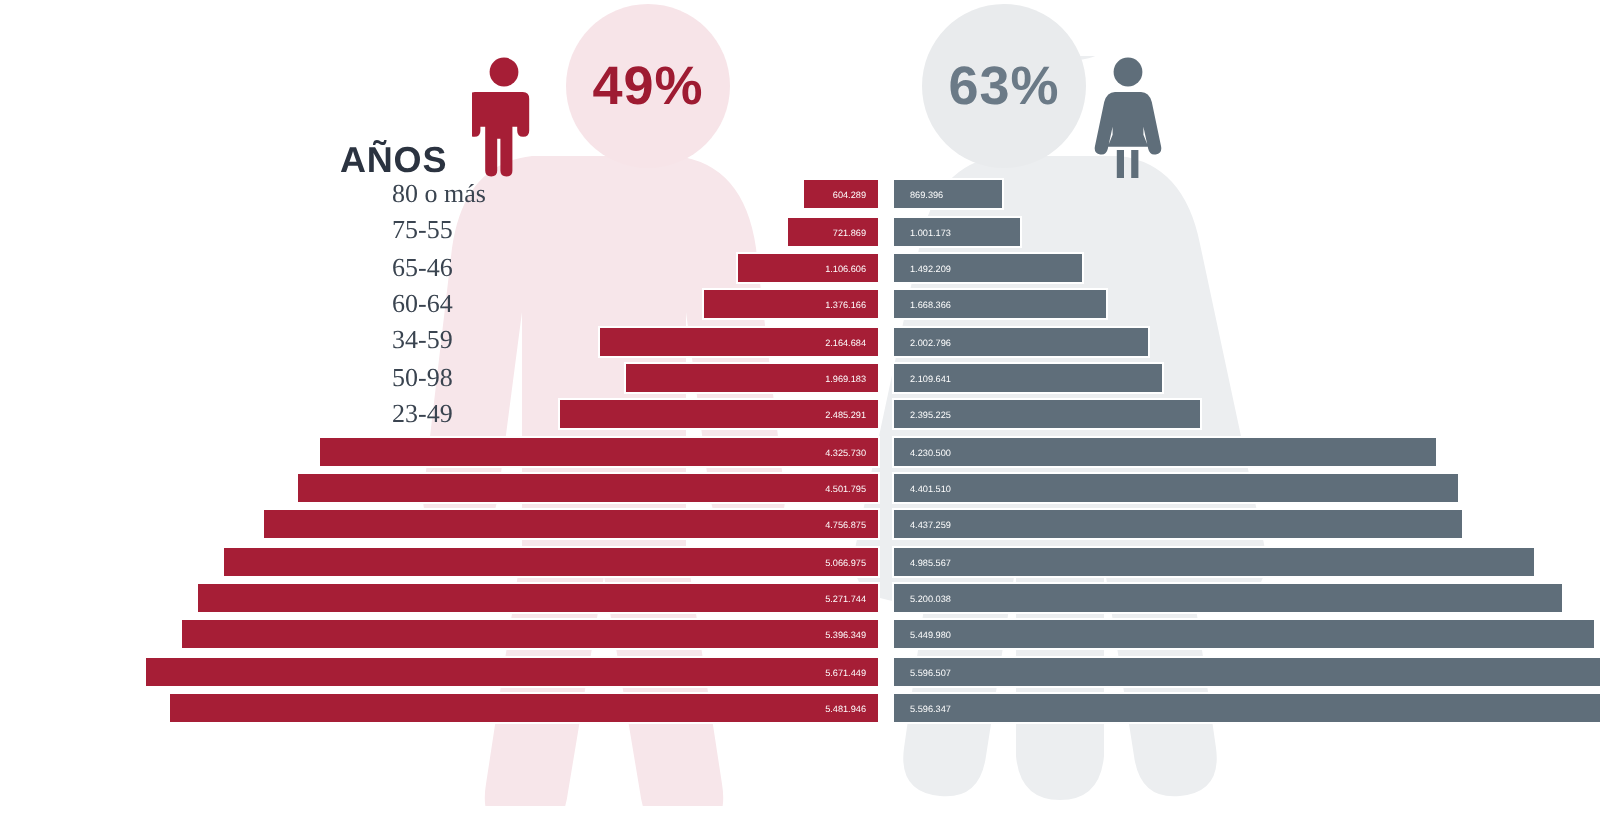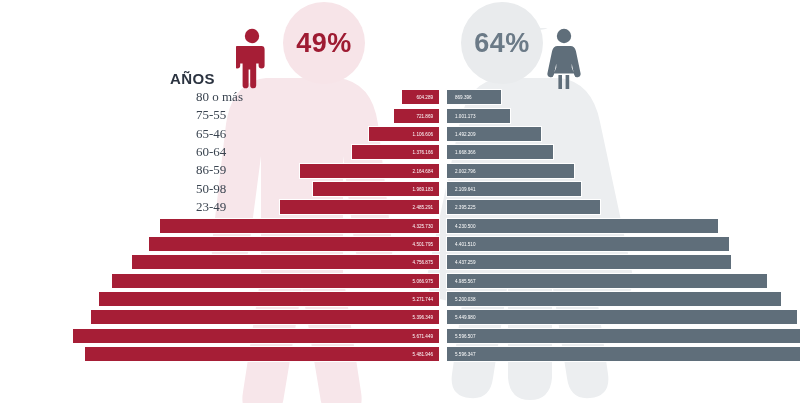--- a/index.html
+++ b/index.html
@@ -33,21 +33,21 @@
 
   
   #icon-male   { position:absolute; left:236px; top:28px; width:32px; height:62px; }
   #icon-female { position:absolute; left:547px; top:28px; width:34px; height:62px; }
 
   
   #chart { position:absolute; left:0; top:88px; width:800px; height:312px;margin-left:28px; }
   #axis-label {
     position:absolute; left:170px; top:70px;
     font-family:"Liberation Sans", sans-serif;
-    font-size:15px; font-weight:bold; color:#2b3340;
+    font-size:18px; font-weight:bold; color:#2b3340;
     letter-spacing:0.4px;
   }
   .row { position:relative; height:18.35px; }
   .age-label {
     position:absolute; left:168px; width:62px;
     text-align:left;
     font-size:13px; color:#3a4450;
     line-height:18.35px;
     white-space:nowrap;
   }
@@ -79,21 +79,21 @@
     <path d="M108 2 a24 24 0 1 1 0.1 0 Z" fill="#f7e6ea"></path>
     <path d="M70 50 q-34 4 -40 46 l-14 120 q-3 22 16 24 q18 2 21 -20 l12 -92 l0 118 l-18 118 q-4 24 18 26 q20 2 23 -22 l18 -108 l18 108 q3 24 23 22 q22 -2 18 -26 l-18 -118 l0 -118 l12 92 q3 22 21 20 q19 -2 16 -24 l-14 -120 q-6 -42 -40 -46 Z" fill="#f7e6ea"></path>
   </svg>
 
   <svg id="sil-female" class="silhouette" viewBox="0 0 240 375" preserveAspectRatio="none">
     <path d="M118 2 a24 24 0 1 1 0.1 0 Z" fill="#eceef0"></path>
     <path d="M80 50 q-32 4 -40 44 l-32 150 q-5 24 16 28 l18 4 l-10 70 q-3 22 18 24 q20 2 23 -20 l15 -96 l0 96 q2 22 22 22 q20 0 22 -22 l0 -96 l15 96 q3 22 23 20 q21 -2 18 -24 l-10 -70 l18 -4 q21 -4 16 -28 l-32 -150 q-8 -40 -40 -44 Z" fill="#eceef0"></path>
   </svg>
 
   <div id="bubble-male" class="bubble">49%</div>
-  <div id="bubble-female" class="bubble">64%</div>
+  <div id="bubble-female" class="bubble">63%</div>
 
   <svg id="icon-male" viewBox="0 0 32 62">
     <circle cx="16" cy="8" r="7.2" fill="#a61e36"></circle>
     <path d="M6.6 18 h18.8 q3.2 0 3.2 3.4 v16 q0 3 -3 3 q-3 0 -3 -3 v-2 h-2.4 v22 q0 2.8 -3 2.8 q-3 0 -3 -2.8 v-16 h-1.6 v16 q0 2.8 -3 2.8 q-3 0 -3 -2.8 v-22 h-2.4 v2 q0 3 -3 3 q-3 0 -3 -3 v-16 q0 -3.4 3.2 -3.4 Z" fill="#a61e36"></path>
   </svg>
 
   <svg id="icon-female" viewBox="0 0 34 62">
     <circle cx="17" cy="8" r="7.2" fill="#5f6e7a"></circle>
     <path d="M10.5 18 h13 q4 0 5.4 5 l4.6 22 q0.8 3.6 -2.6 4.2 q-3 0.6 -3.8 -2.8 l-2.4 -11 v4 l2.4 6 h-20.2 l2.4 -6 v-4 l-2.4 11 q-0.8 3.4 -3.8 2.8 q-3.4 -0.6 -2.6 -4.2 l4.6 -22 q1.4 -5 5.4 -5 Z" fill="#5f6e7a"></path>
     <rect x="11.4" y="47" width="3.6" height="14" fill="#5f6e7a"></rect>
@@ -133,21 +133,21 @@
       <div class="row">
         <div class="age-label">60-64</div>
         <div class="bar bar-male" style="left: 323px; width: 89px;">
           <span class="bar-value val-male">1.376.166</span>
         </div>
         <div class="bar bar-female" style="left: 418px; width: 108px;">
           <span class="bar-value val-female">1.668.366</span>
         </div>
       </div>
       <div class="row">
-        <div class="age-label">86-59</div>
+        <div class="age-label">34-59</div>
         <div class="bar bar-male" style="left: 271px; width: 141px;">
           <span class="bar-value val-male">2.164.684</span>
         </div>
         <div class="bar bar-female" style="left: 418px; width: 129px;">
           <span class="bar-value val-female">2.002.796</span>
         </div>
       </div>
       <div class="row">
         <div class="age-label">50-98</div>
         <div class="bar bar-male" style="left: 284px; width: 128px;">

